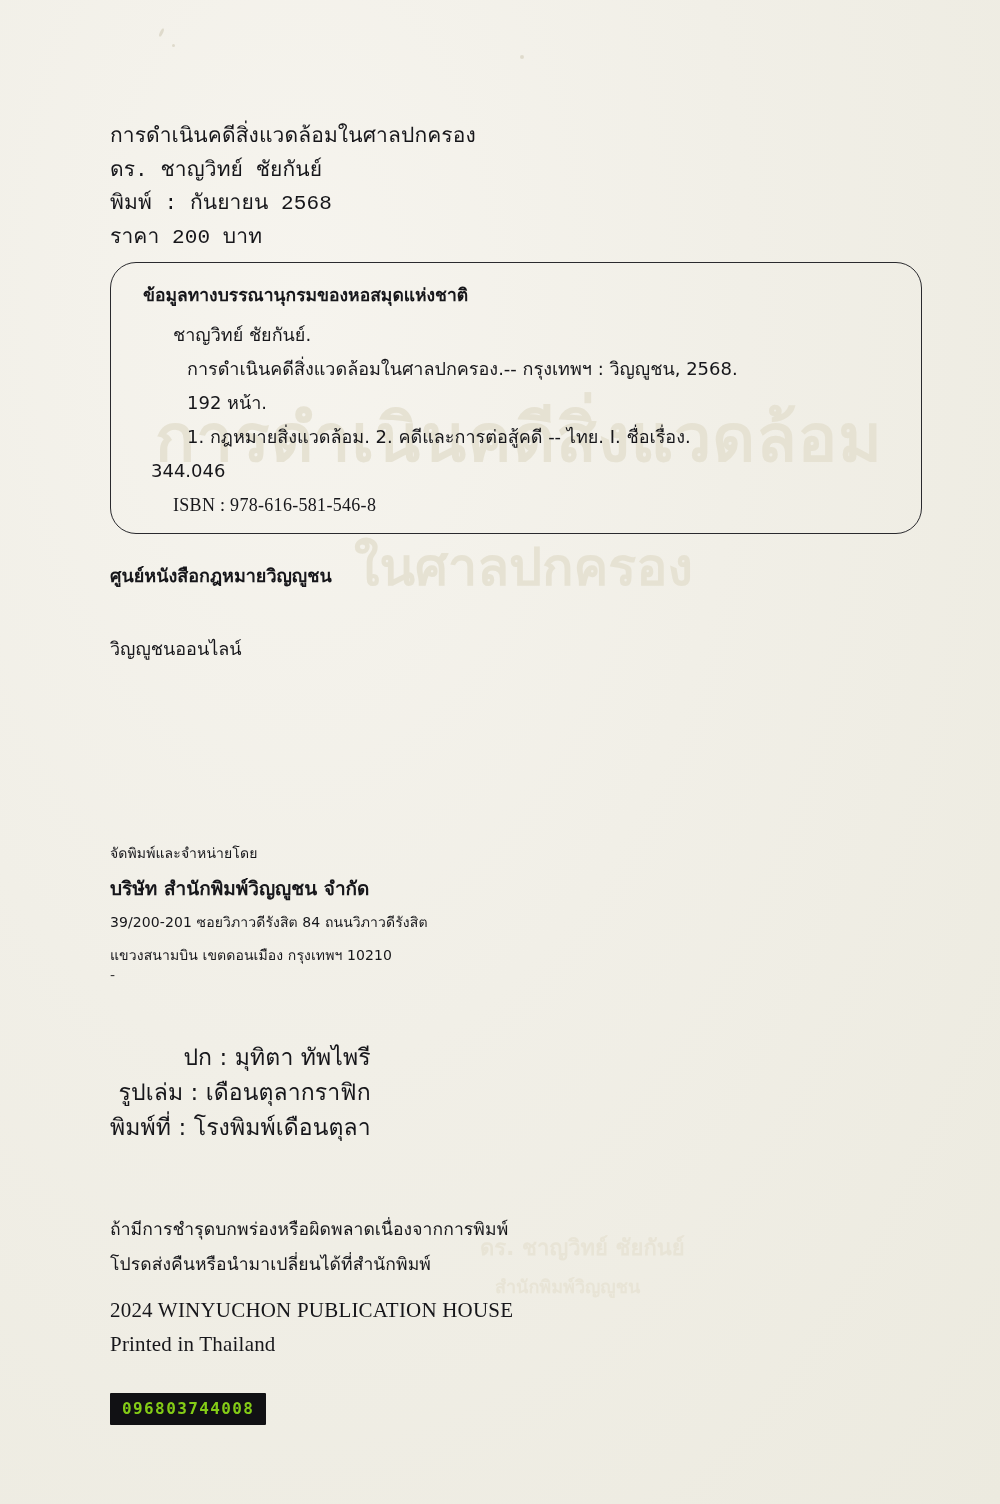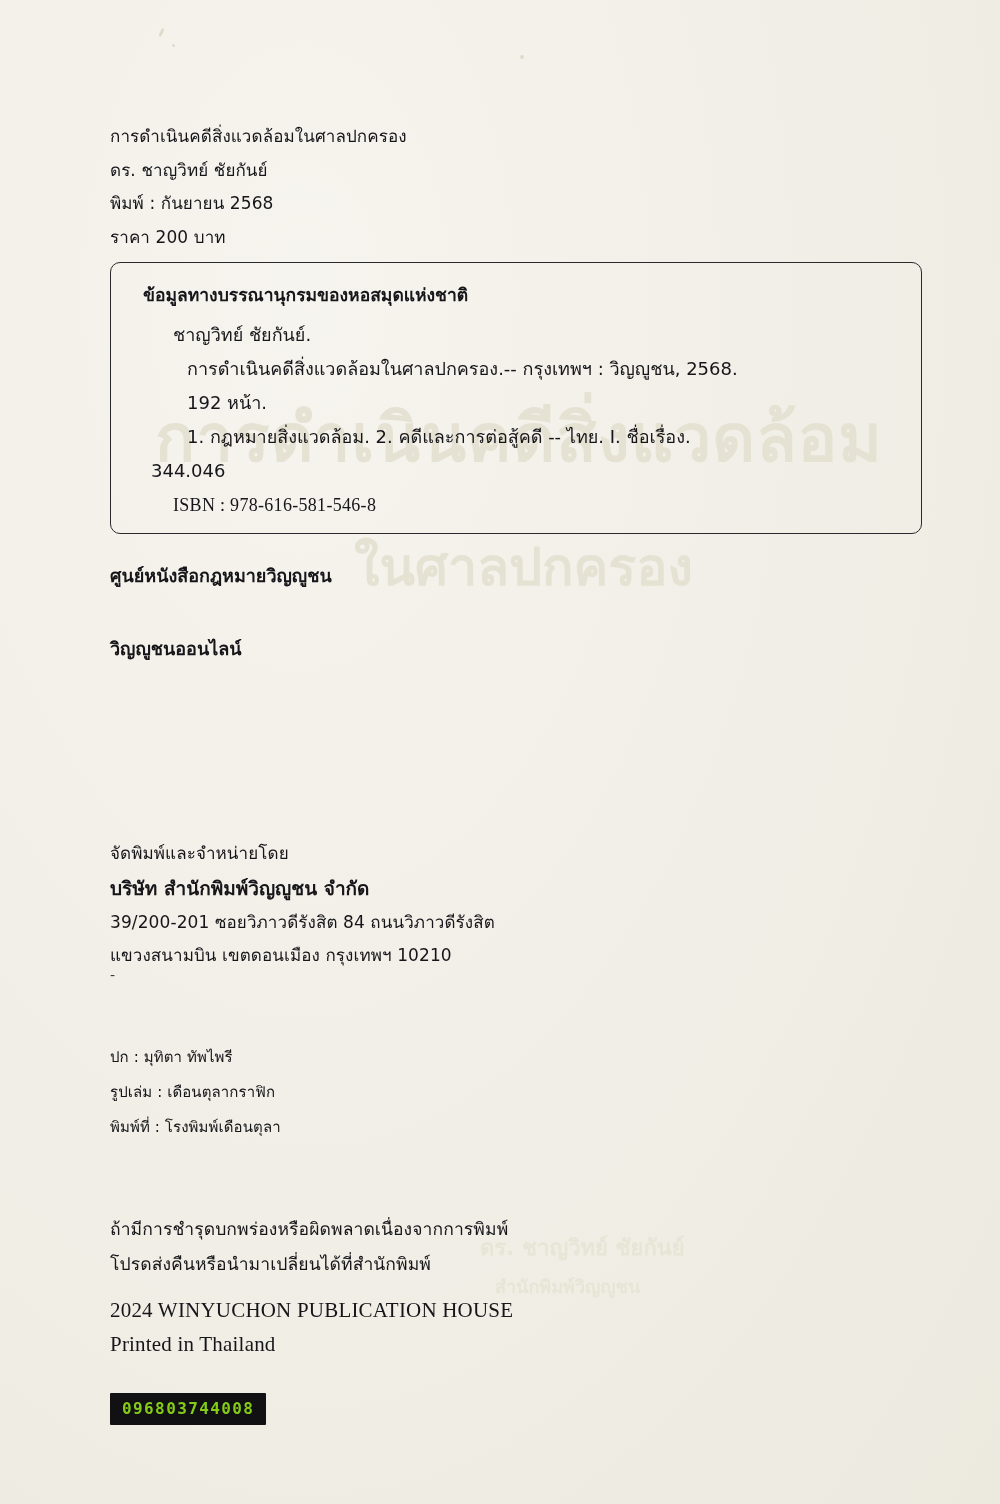--- a/index.html
+++ b/index.html
@@ -62,31 +62,31 @@
   }
 
   .line {
     font-size: 17.5px;
     line-height: 33px;
     letter-spacing: .1px;
   }
 
   
   #header-block { position: absolute; top: 120px; left: 110px; }
-  #header-block .line { font-size: 17px; line-height: 33.5px; }
+  #header-block .line { font-size: 21px; line-height: 33.5px; font-family: Liberation Mono, monospace; }
 
   
   #cip-box {
     position: absolute;
     left: 110px;
     top: 262px;
     width: 812px;
     height: 272px;
     border: 1.6px solid #2a2a2e;
-    border-radius: 10px;
+    border-radius: 26px;
     box-sizing: border-box;
   }
   #cip-box .cip-title {
     position: absolute;
     left: 32px;
     top: 18px;
     font-size: 17.5px;
     font-weight: bold;
   }
   #cip-box .cip-line {
@@ -114,31 +114,31 @@
     left: 110px;
     top: 561px;
     font-size: 18px;
     font-weight: bold;
   }
   #online-name {
     position: absolute;
     left: 110px;
     top: 634px;
     font-size: 18px;
-    font-weight: bold;
+    font-weight: normal;
   }
 
   #publisher-block { position: absolute; left: 110px; top: 837px; }
-  #publisher-block .line { font-size: 17px; line-height: 33px; }
+  #publisher-block .line { font-size: 14px; line-height: 33px; }
   #publisher-block .pub-name { font-size: 19px; font-weight: bold; line-height: 36px; }
 
   #dash { position: absolute; left: 110px; top: 967px; font-size: 14px; color: #3a3a3a; }
 
   #credits-block { position: absolute; left: 110px; top: 1040px; }
-  #credits-block .line { font-size: 15px; line-height: 35px; }
+  #credits-block .line { font-size: 23px; line-height: 35px; text-align: right; }
 
   #notice-block { position: absolute; left: 110px; top: 1212px; }
   #notice-block .line { font-size: 17.5px; line-height: 35px; }
 
   #imprint-block {
     position: absolute;
     left: 110px;
     top: 1293px;
     font-family: "Liberation Serif", "DejaVu Serif", serif;
   }

